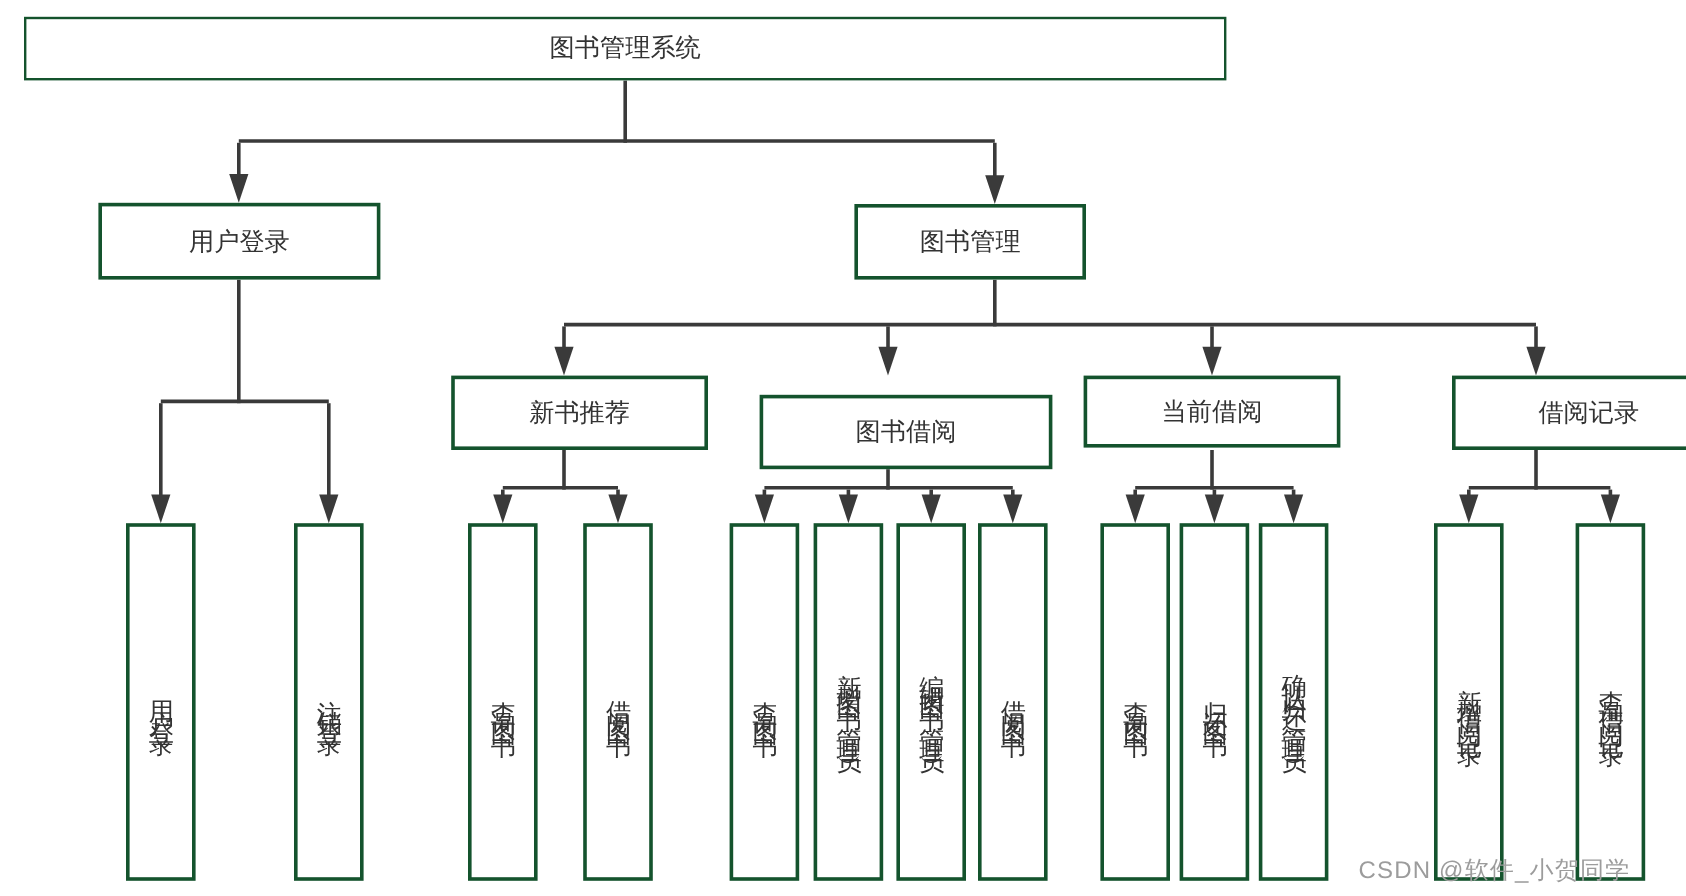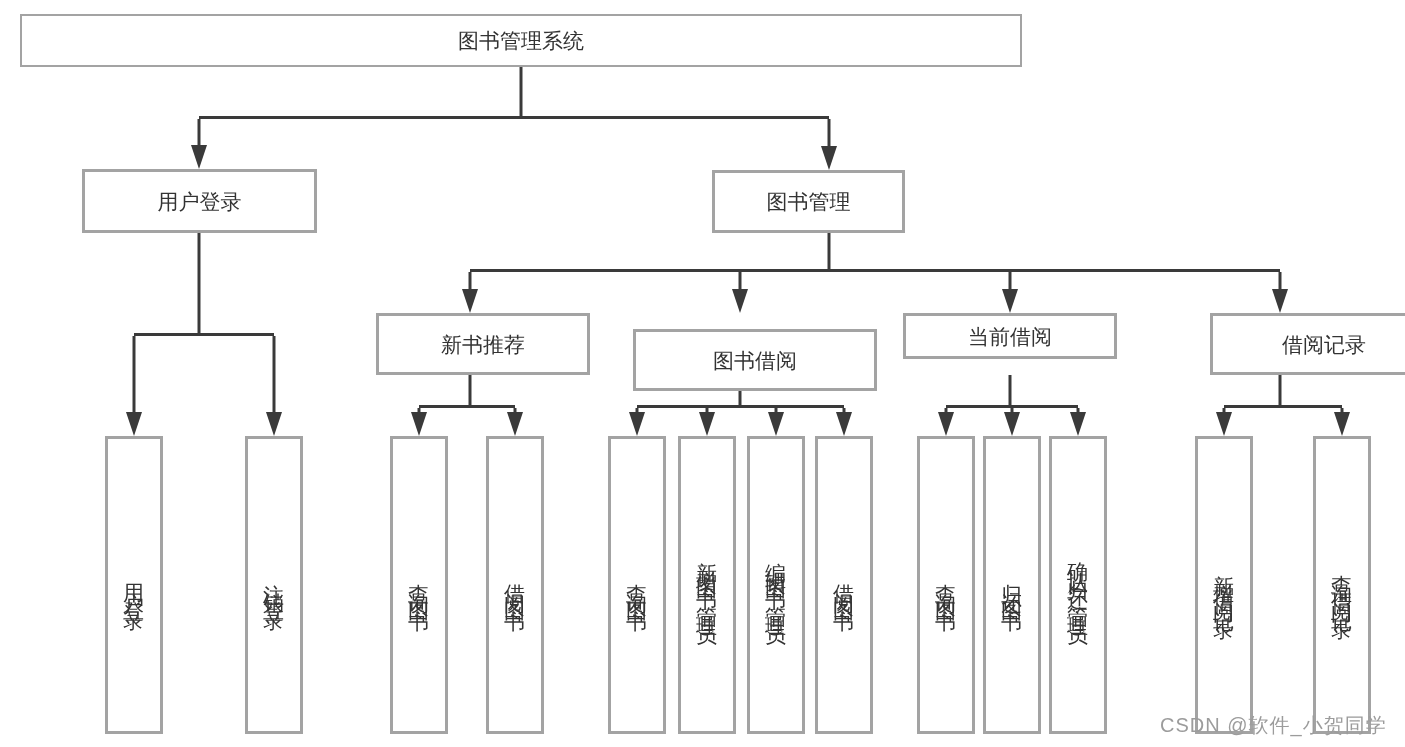--- a/index.html
+++ b/index.html
@@ -18,42 +18,42 @@
   .connectors {
     position: absolute;
     left: 0;
     top: 0;
     width: 1405px;
     height: 747px;
   }
   .node {
     position: absolute;
     box-sizing: border-box;
-    border: 3px solid #a3a3a3;
+    border: 3px solid #14532d;
     background: #ffffff;
     color: #333333;
     display: flex;
     align-items: center;
     justify-content: center;
     font-size: 21px;
     line-height: 1;
     text-align: center;
   }
   .node.root {
     border-width: 2px;
   }
   .node.leaf {
     writing-mode: vertical-rl;
     text-orientation: mixed;
     letter-spacing: 9px;
     font-size: 21px;
   }
   .watermark {
     position: absolute;
-    left: 1160px;
+    left: 1132px;
     top: 712px;
     font-size: 20px;
     color: #9c9c9c;
     letter-spacing: 1px;
     white-space: nowrap;
   }
 </style>
 </head>
 <body>
 
@@ -149,21 +149,21 @@
     </g>
   </svg>
 
   <div class="node root" style="left:20px; top:14px; width:1002px; height:53px;">图书管理系统</div>
 
   <div class="node" style="left:82px; top:169px; width:235px; height:64px;">用户登录</div>
   <div class="node" style="left:712px; top:170px; width:193px; height:63px;">图书管理</div>
 
   <div class="node" style="left:363px; top:313px; width:214px; height:62px;margin-left:13px;">新书推荐</div>
   <div class="node" style="left:633px; top:329px; width:244px; height:62px;">图书借阅</div>
-  <div class="node" style="left:903px; top:313px; width:214px; height:46px;">当前借阅</div>
+  <div class="node" style="left:903px; top:313px; width:214px; height:60px;">当前借阅</div>
   <div class="node" style="left:1210px; top:313px; width:200px; height:62px;padding-left:28px;">借阅记录</div>
 
   <div class="node leaf" style="left:105px; top:436px; width:58px; height:298px;">用户登录</div>
   <div class="node leaf" style="left:245px; top:436px; width:58px; height:298px;">注销登录</div>
 
   <div class="node leaf" style="left:390px; top:436px; width:58px; height:298px;">查询图书</div>
   <div class="node leaf" style="left:486px; top:436px; width:58px; height:298px;">借阅图书</div>
 
   <div class="node leaf" style="left:608px; top:436px; width:58px; height:298px;">查询图书</div>
   <div class="node leaf" style="left:678px; top:436px; width:58px; height:298px;">新增图书（管理员）</div>

